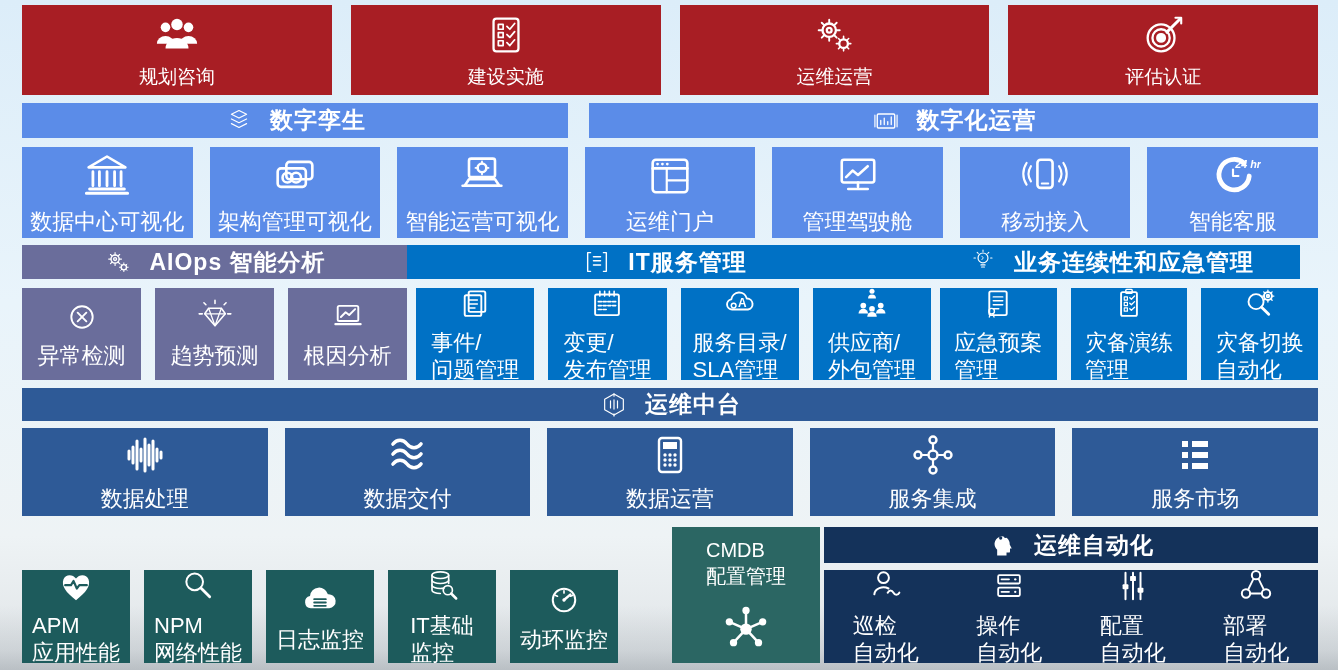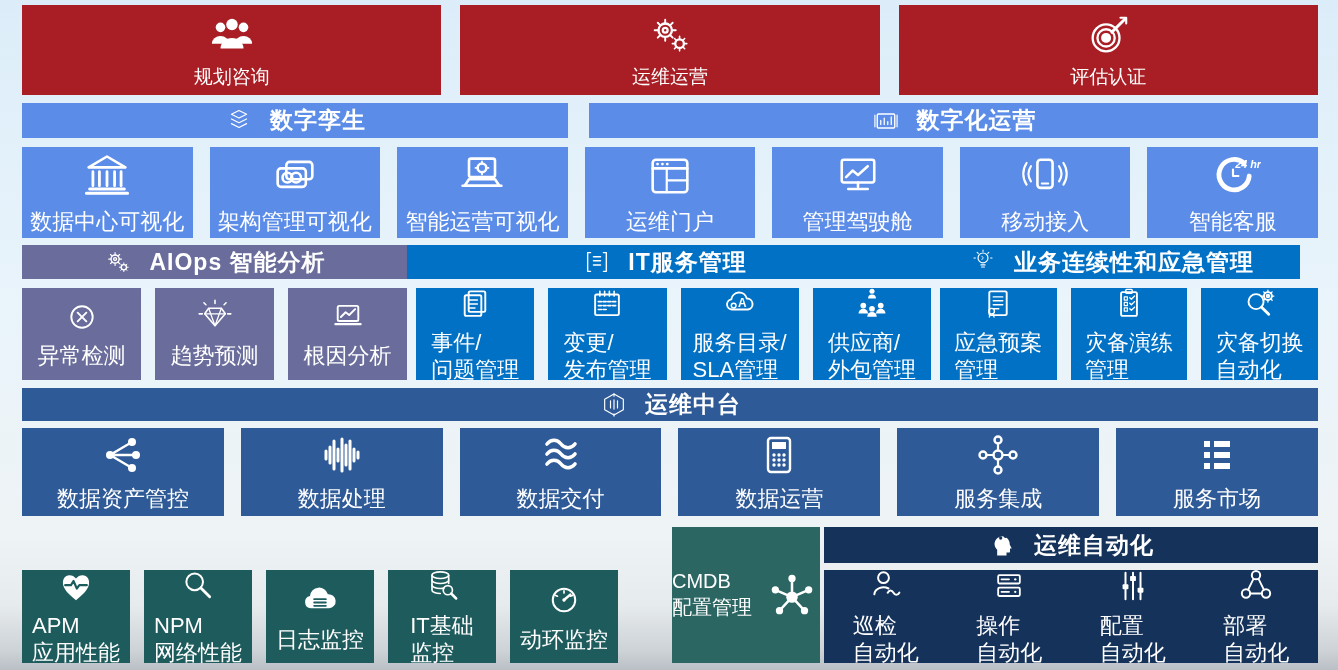--- a/index.html
+++ b/index.html
@@ -20,21 +20,21 @@
   .red{background:#A81E24}.cf{background:#5B8CE8}.pu{background:#6A6D9B}.az{background:#0071C5}
   .nv{background:#2E5A97}.ch{background:#3A3A3A}.te{background:#1D5B5C}.ct{background:#2B6663}.dn{background:#14325A}
   
   .r1 .icon{width:50px;height:46px}
   .r3 .icon{width:56px;height:52px}
   .r5 .icon{width:42px;height:38px}
   .r7 .icon{width:52px;height:48px}
   .r9 .icon{width:44px;height:40px}
   .header .icon{width:30px;height:28px}
   .r1 .label{font-size:19px}
-  .cmdb{position:absolute;display:flex;flex-direction:row;align-items:center;justify-content:space-between;
+  .cmdb{position:absolute;display:flex;flex-direction:column;align-items:center;justify-content:space-between;
     color:#fff;padding:10px 0 12px;box-sizing:border-box}
   .cmdb .label{font-size:20px;line-height:1.3}
   .cmdb .icon{width:56px;height:50px}
 </style>
 </head>
 <body>
 
 <div class="canvas">
   <div class="photo-band"></div>
 
@@ -44,20 +44,34 @@
           <svg viewBox="0 0 48 48" aria-hidden="true">
             <circle cx="12" cy="16" r="5" fill="#fff" stroke="none"></circle>
             <circle cx="36" cy="16" r="5" fill="#fff" stroke="none"></circle>
             <circle cx="24" cy="13" r="6" fill="#fff" stroke="none"></circle>
             <path d="M3 33a9 8 0 0 1 18 0z" fill="#fff" stroke="none"></path>
             <path d="M27 33a9 8 0 0 1 18 0z" fill="#fff" stroke="none"></path>
             <path d="M12 38a12 11 0 0 1 24 0z" fill="#fff" stroke="none"></path>
           </svg>
         </span>
       <span class="label">规划咨询</span>
+    </div>
+    <div class="block red">
+      <span class="icon">
+          <svg viewBox="0 0 48 48" aria-hidden="true">
+            <rect x="11" y="7" width="26" height="34" rx="3"></rect>
+            <rect x="16" y="13" width="5" height="5" stroke-width="1.8"></rect>
+            <rect x="16" y="21.5" width="5" height="5" stroke-width="1.8"></rect>
+            <rect x="16" y="30" width="5" height="5" stroke-width="1.8"></rect>
+            <path d="M25 15l3 3 5-6" stroke-width="1.8"></path>
+            <path d="M25 23.5l3 3 5-6" stroke-width="1.8"></path>
+            <path d="M25 32l3 3 5-6" stroke-width="1.8"></path>
+          </svg>
+        </span>
+      <span class="label">建设实施</span>
     </div>
     <div class="block red">
       <span class="icon">
           <svg viewBox="0 0 48 48" aria-hidden="true">
             <circle cx="19" cy="19" r="7"></circle>
             <circle cx="19" cy="19" r="2.5"></circle>
             <path d="M19 8v4M19 26v4M8 19h4M26 19h4M11.2 11.2l2.8 2.8M24 24l2.8 2.8M26.8 11.2L24 14M14 24l-2.8 2.8" stroke-width="2"></path>
             <circle cx="34" cy="33" r="4.5"></circle>
             <path d="M34 25.5v3M34 37.5v3M26.5 33h3M38.5 33h3M28.7 27.7l2 2M37.3 36.3l2 2M39.3 27.7l-2 2M30.7 36.3l-2 2" stroke-width="1.7"></path>
           </svg>
@@ -351,32 +365,20 @@
             <path d="M24 5l16 9v18l-16 9-16-9V14z" stroke-width="2"></path>
             <path d="M18 17v12M24 15v16M30 17v12" stroke-width="2"></path>
             <path d="M24 5v4M24 39v4" stroke-width="2"></path>
           </svg>
         </span>
       <span class="h-title">运维中台</span>
     </div>
   </div>
 
   <div class="row r7" style="top:428px;left:22px;width:1296px;height:88px;gap:17px">
-    <div class="block nv">
-      <span class="icon">
-          <svg viewBox="0 0 48 48" aria-hidden="true">
-            <circle cx="11" cy="24" r="4" fill="#fff" stroke="none"></circle>
-            <circle cx="33" cy="11" r="4" fill="#fff" stroke="none"></circle>
-            <circle cx="37" cy="24" r="4" fill="#fff" stroke="none"></circle>
-            <circle cx="33" cy="37" r="4" fill="#fff" stroke="none"></circle>
-            <path d="M11 24l22-13M11 24h26M11 24l22 13" stroke-width="2.4"></path>
-          </svg>
-        </span>
-      <span class="label">数据资产管控</span>
-    </div>
     <div class="block nv">
       <span class="icon">
           <svg viewBox="0 0 48 48" aria-hidden="true">
             <path d="M8 20v8M12 16v16M16 10v28M20 18v12M24 8v32M28 14v20M32 10v28M36 18v12M40 21v6" stroke-width="3"></path>
           </svg>
         </span>
       <span class="label">数据处理</span>
     </div>
     <div class="block nv">
       <span class="icon">

